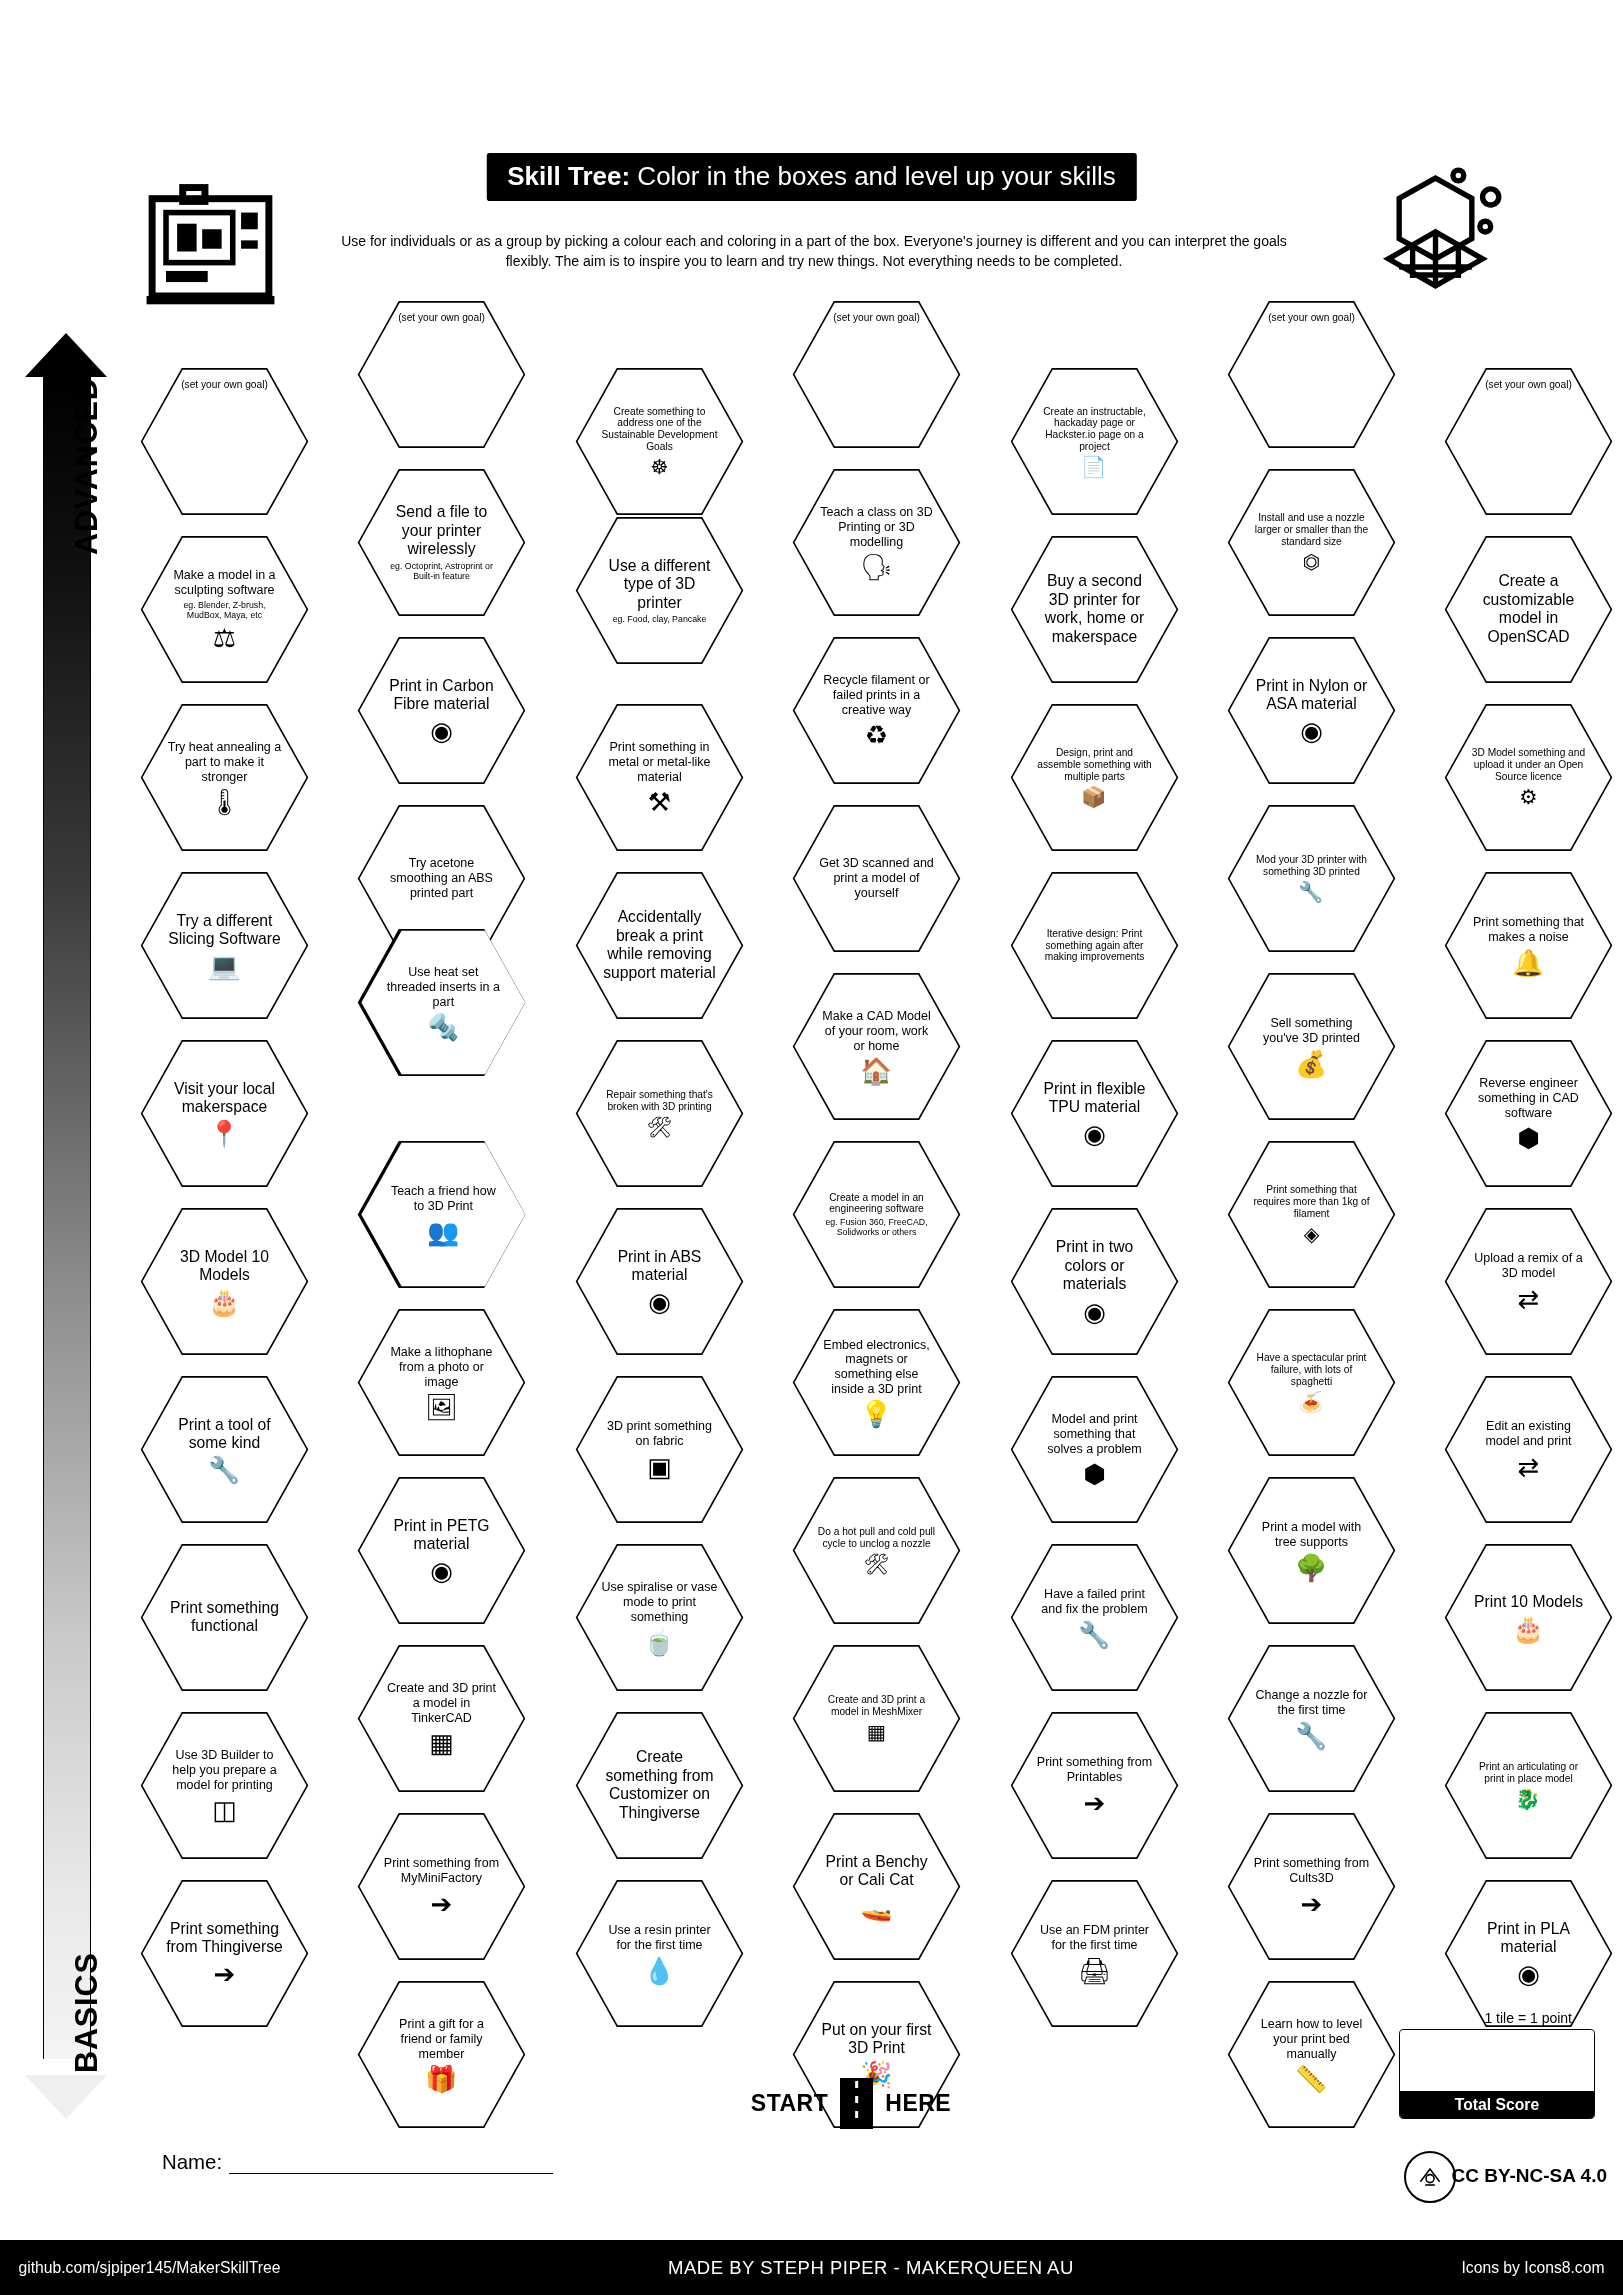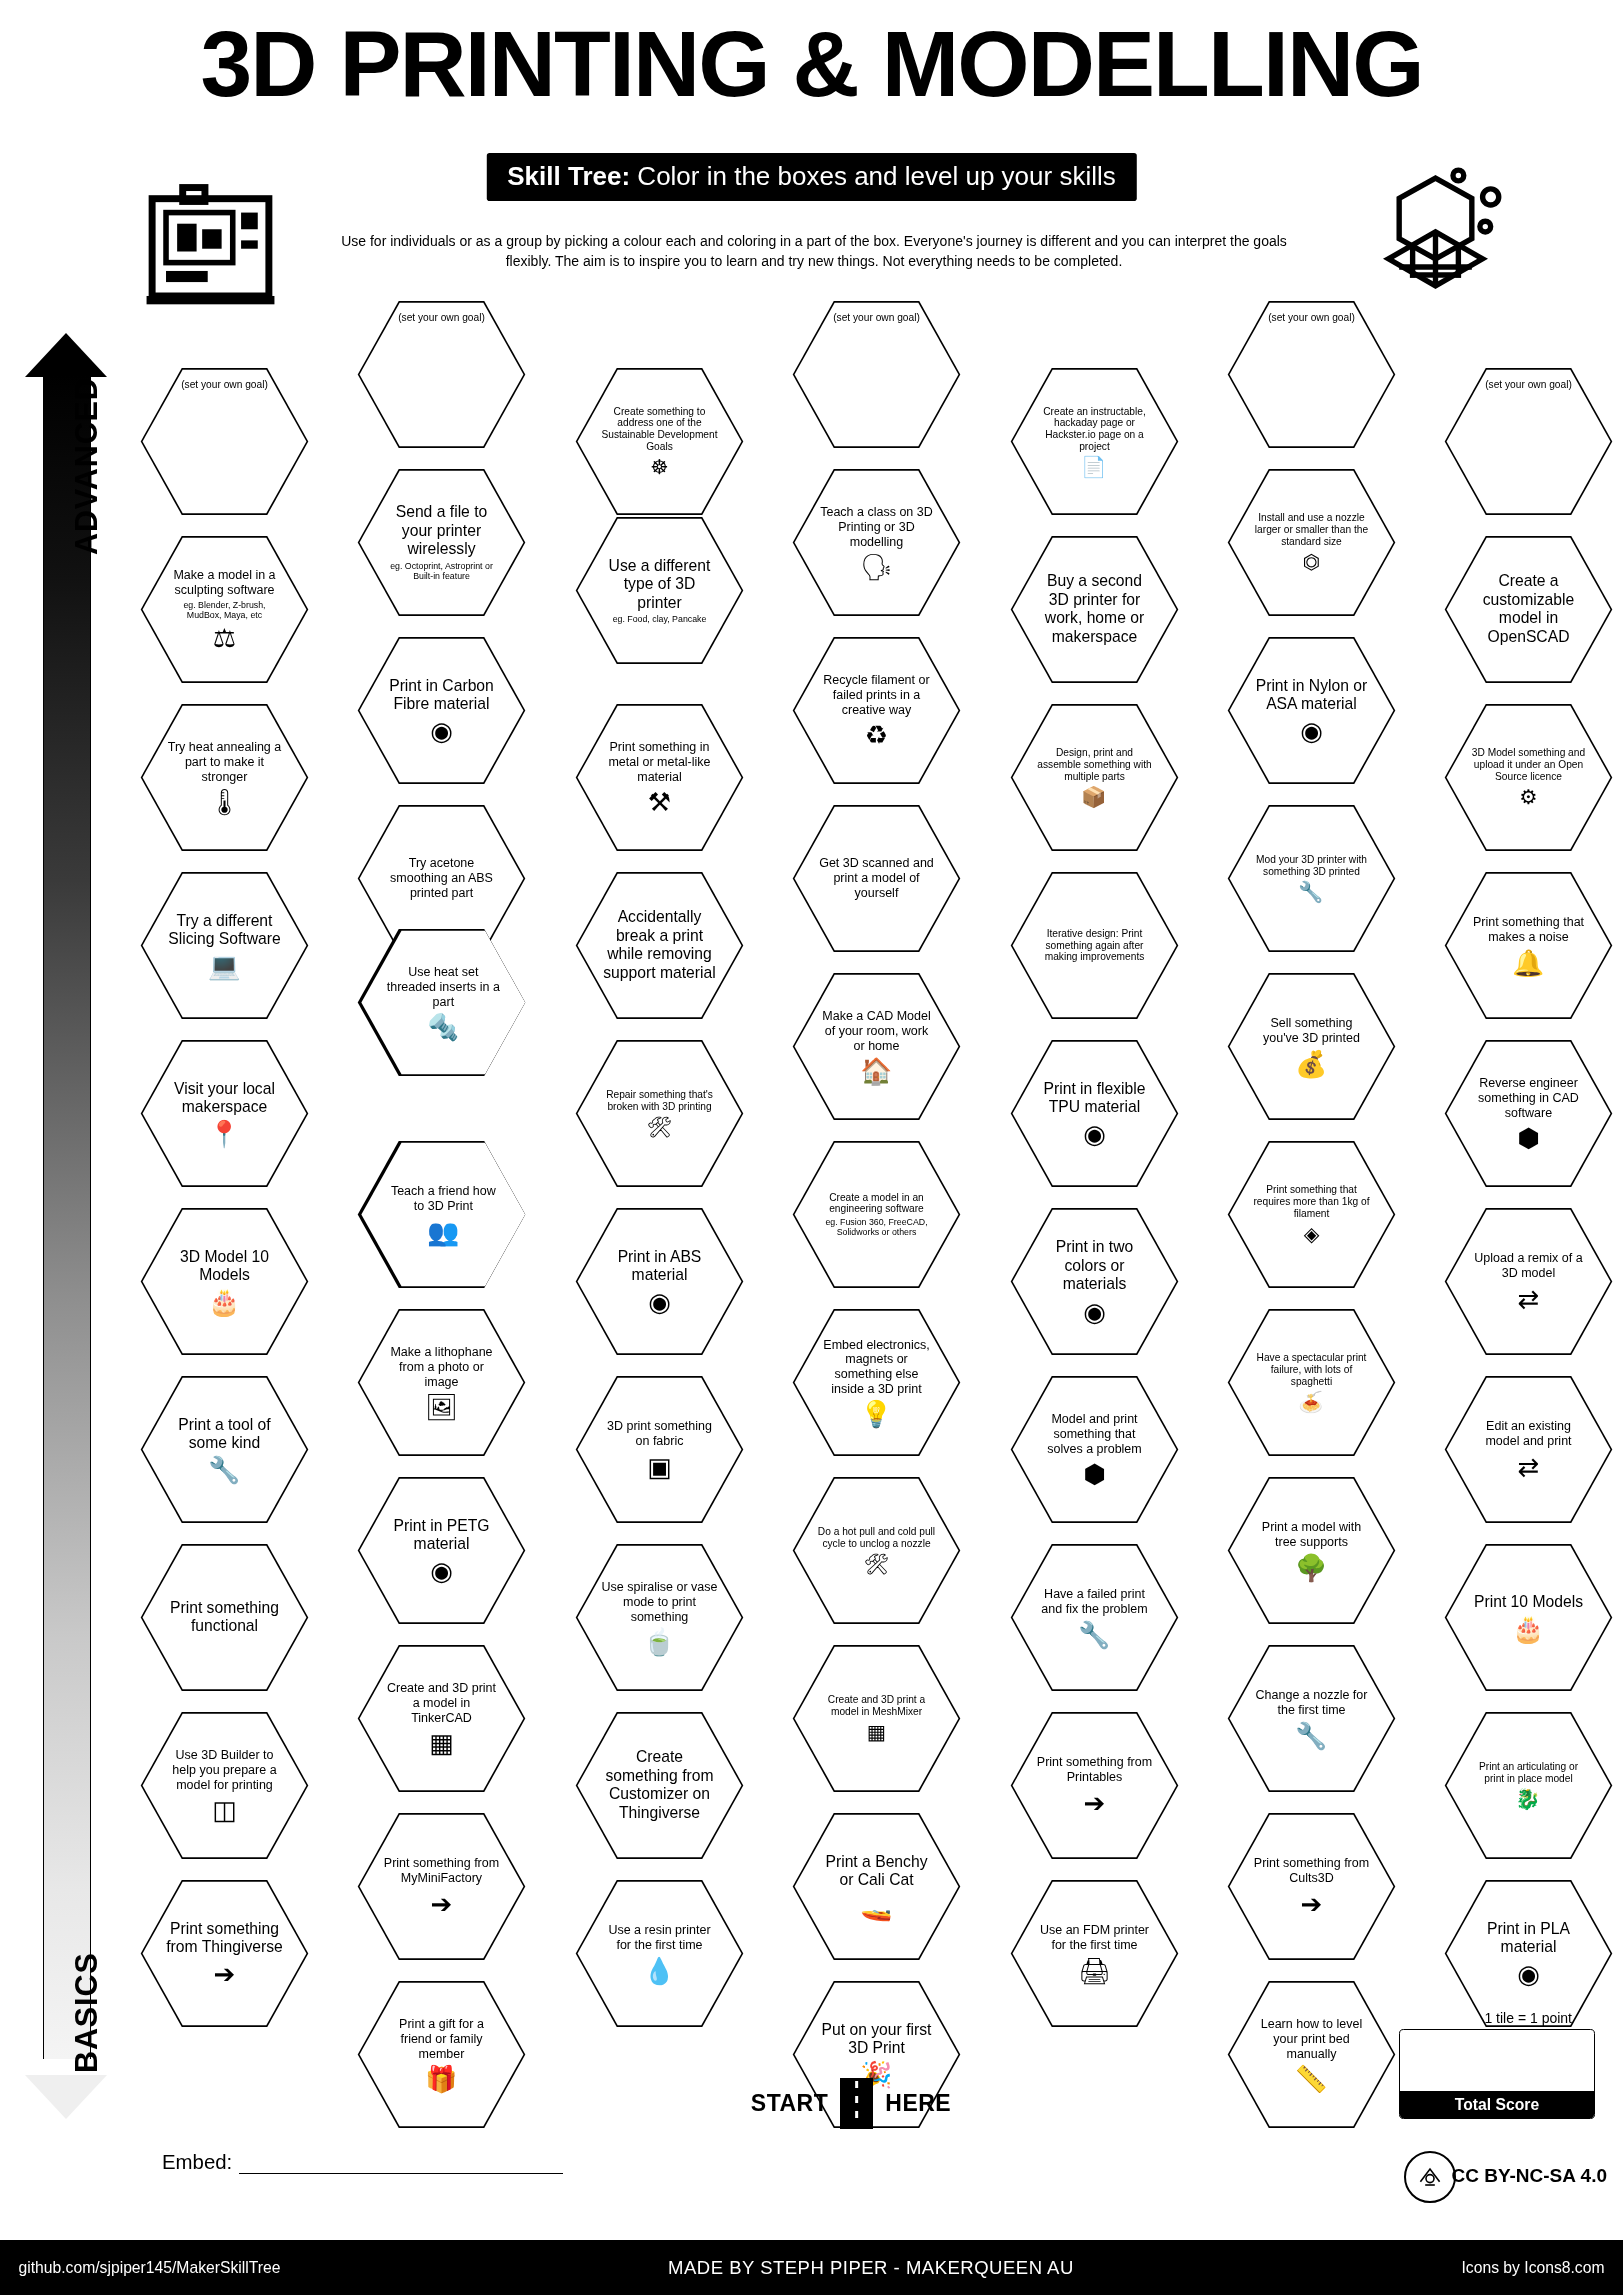--- a/index.html
+++ b/index.html
@@ -116,21 +116,20 @@
     display:flex;align-items:center;justify-content:space-between;padding:0 18.5px;box-sizing:border-box;
     font-size:15.7px;
   }
   .footer .mid{font-weight:normal;font-size:18.5px;letter-spacing:0.5px;}
 </style>
 </head>
 <body>
 
 <div class="page">
 
-  <div class="title">3D PRINTING &amp; MODELLING</div>
 
   <div class="subtitle-bar">
     <span class="bold">Skill Tree:</span>
     <span>Color in the boxes and level up your skills</span>
   </div>
 
   <div class="intro">Use for individuals or as a group by picking a colour each and coloring in a part of the box.  Everyone's journey is different and you can interpret the goals flexibly.  The aim is to inspire you to learn and try new things. Not everything needs to be completed.</div>
 
   <svg class="printer-icon" viewBox="0 0 100 100">
     <rect x="8" y="12" width="84" height="70" fill="none" stroke="#000" stroke-width="5"></rect>
@@ -596,21 +595,21 @@
       </div>
     </div>
 
   <div class="start-here">
     <span>START</span>
     <span class="road"></span>
     <span>HERE</span>
   </div>
 
   <div class="name-line">
-    <span>Embed:</span>
+    <span>Name:</span>
     <span class="rule"></span>
   </div>
 
   <div class="score-note">1 tile = 1 point</div>
   <div class="score-box">
     <div class="score-bar">Total Score</div>
   </div>
 
   <div class="cc-badge">
     <svg width="32" height="32" viewBox="0 0 40 40">

